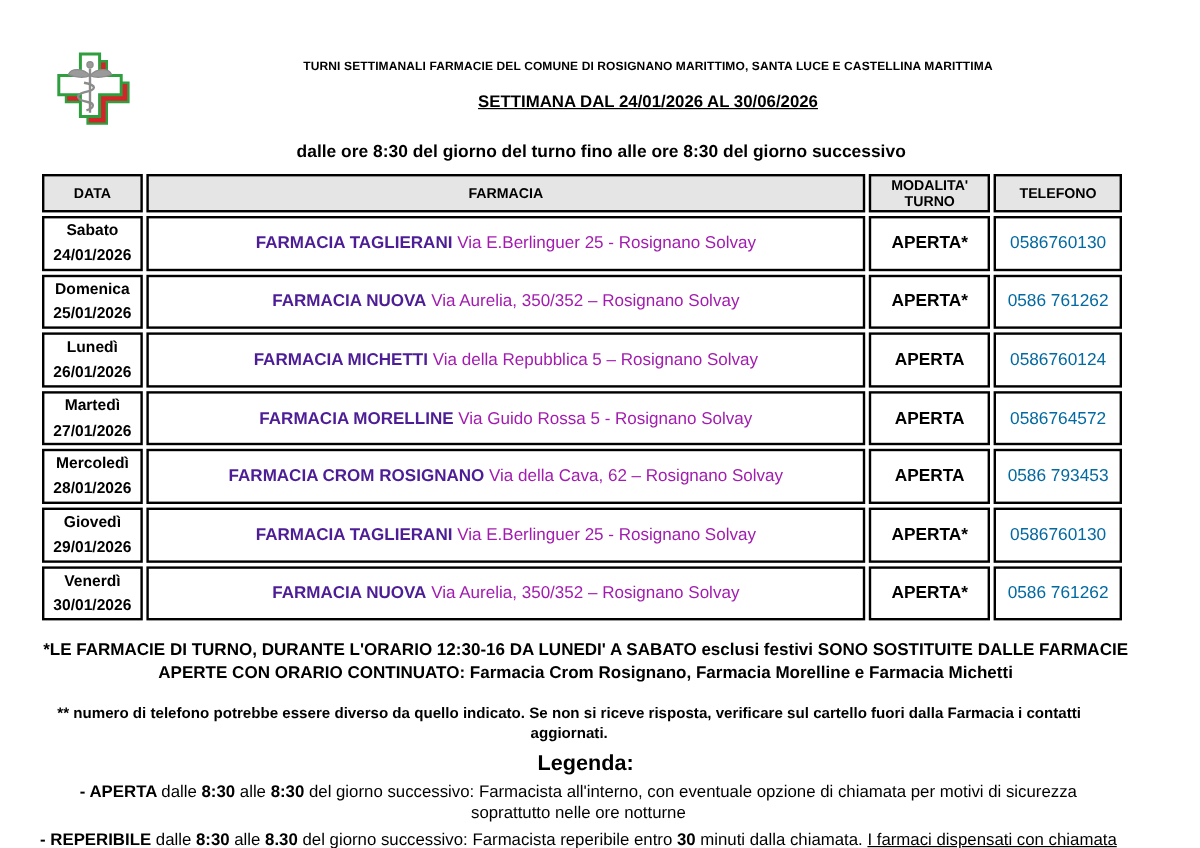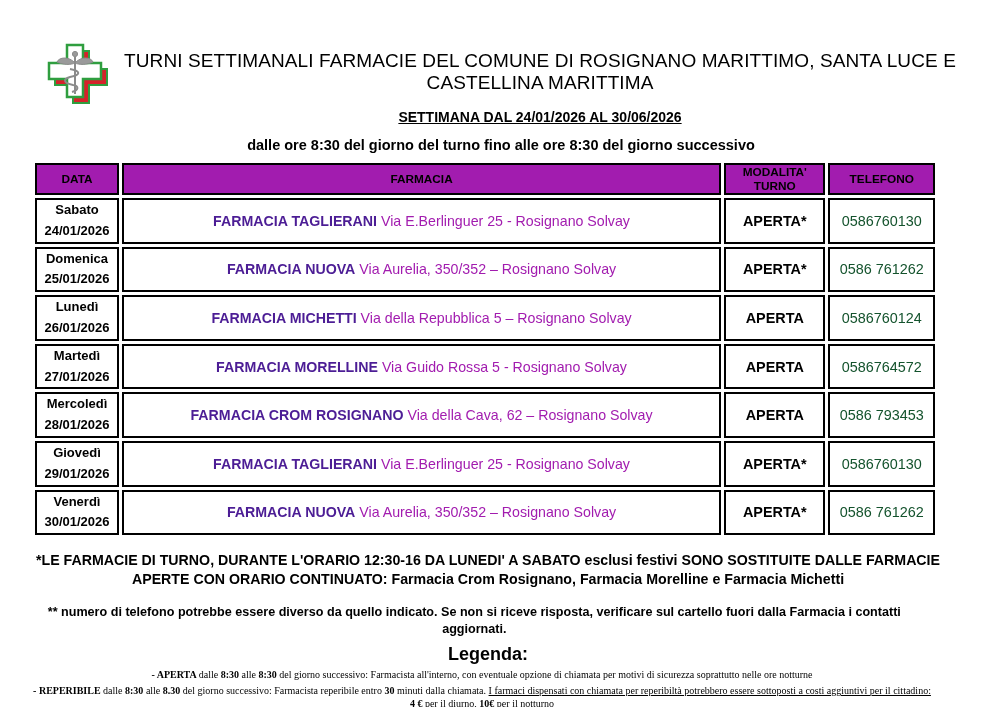--- a/index.html
+++ b/index.html
@@ -4,40 +4,40 @@
 <style>
   html,body{margin:0;padding:0;}
   body{
     width:1000px;height:707px;background:#ffffff;color:#000;
     font-family:"Liberation Sans", sans-serif;position:relative;overflow:hidden;
   }
   .page{padding:40px 30px 0 32px;}
   .header{display:flex;align-items:flex-start;}
   .logo{width:64px;height:68px;margin-left:14px;flex:0 0 auto;}
   .header-text{flex:1;text-align:center;padding-top:10px;}
-  .title{font-size:19px;font-weight:normal;letter-spacing:.1px;}
+  .title{font-size:10px;font-weight:bold;letter-spacing:.1px;}
   .subtitle{display:inline-block;font-size:14px;font-weight:bold;text-decoration:underline;margin-top:15px;}
   .hours-note{text-align:center;font-size:14.5px;font-weight:bold;margin-top:11px;}
 
   table.schedule{border-collapse:separate;border-spacing:3px;margin-top:7px;width:906px;table-layout:fixed;}
   table.schedule th, table.schedule td{border:2px solid #000;text-align:center;vertical-align:middle;padding:0 4px;}
-  table.schedule th{background:#a21caf;font-size:11.8px;font-weight:bold;height:21px;padding:0 1px;}
+  table.schedule th{background:#e5e5e5;font-size:11.8px;font-weight:bold;height:21px;padding:0 1px;}
   col.c-data{width:82px;} col.c-farm{width:585px;} col.c-mod{width:99px;} col.c-tel{width:104px;}
   td.day-cell{font-weight:bold;font-size:13px;line-height:1.6;height:39px;}
   td.farm-cell{font-size:14.2px;}
   .farm-name{font-weight:bold;color:#4c1d95;}
   .farm-addr{font-weight:normal;color:#a21caf;}
   td.mode-cell{font-weight:bold;font-size:14.4px;}
-  td.tel-cell{font-size:14.4px;color:#14532d;}
+  td.tel-cell{font-size:14.4px;color:#0369a1;}
 
   .notes{margin-top:13px;width:912px;text-align:center;}
   .fn1{font-size:14.2px;font-weight:bold;line-height:1.33;margin:0;}
   .fn2{font-size:12.6px;font-weight:bold;line-height:1.32;margin:15px 0 0 0;width:97%;}
   .legend-label{font-size:18px;font-weight:bold;margin:7px 0 0 0;}
-  .legend-line{font-size:10px;font-weight:normal;line-height:1.3;margin:3px 12px 0 0;font-family:Liberation Serif, serif;}
+  .legend-line{font-size:14px;font-weight:normal;line-height:1.3;margin:3px 12px 0 0;}
   .b{font-weight:bold;}
   .u{text-decoration:underline;}
 </style>
 </head>
 <body>
 
 <div class="page">
 
   <div class="header">
     <div class="logo">

